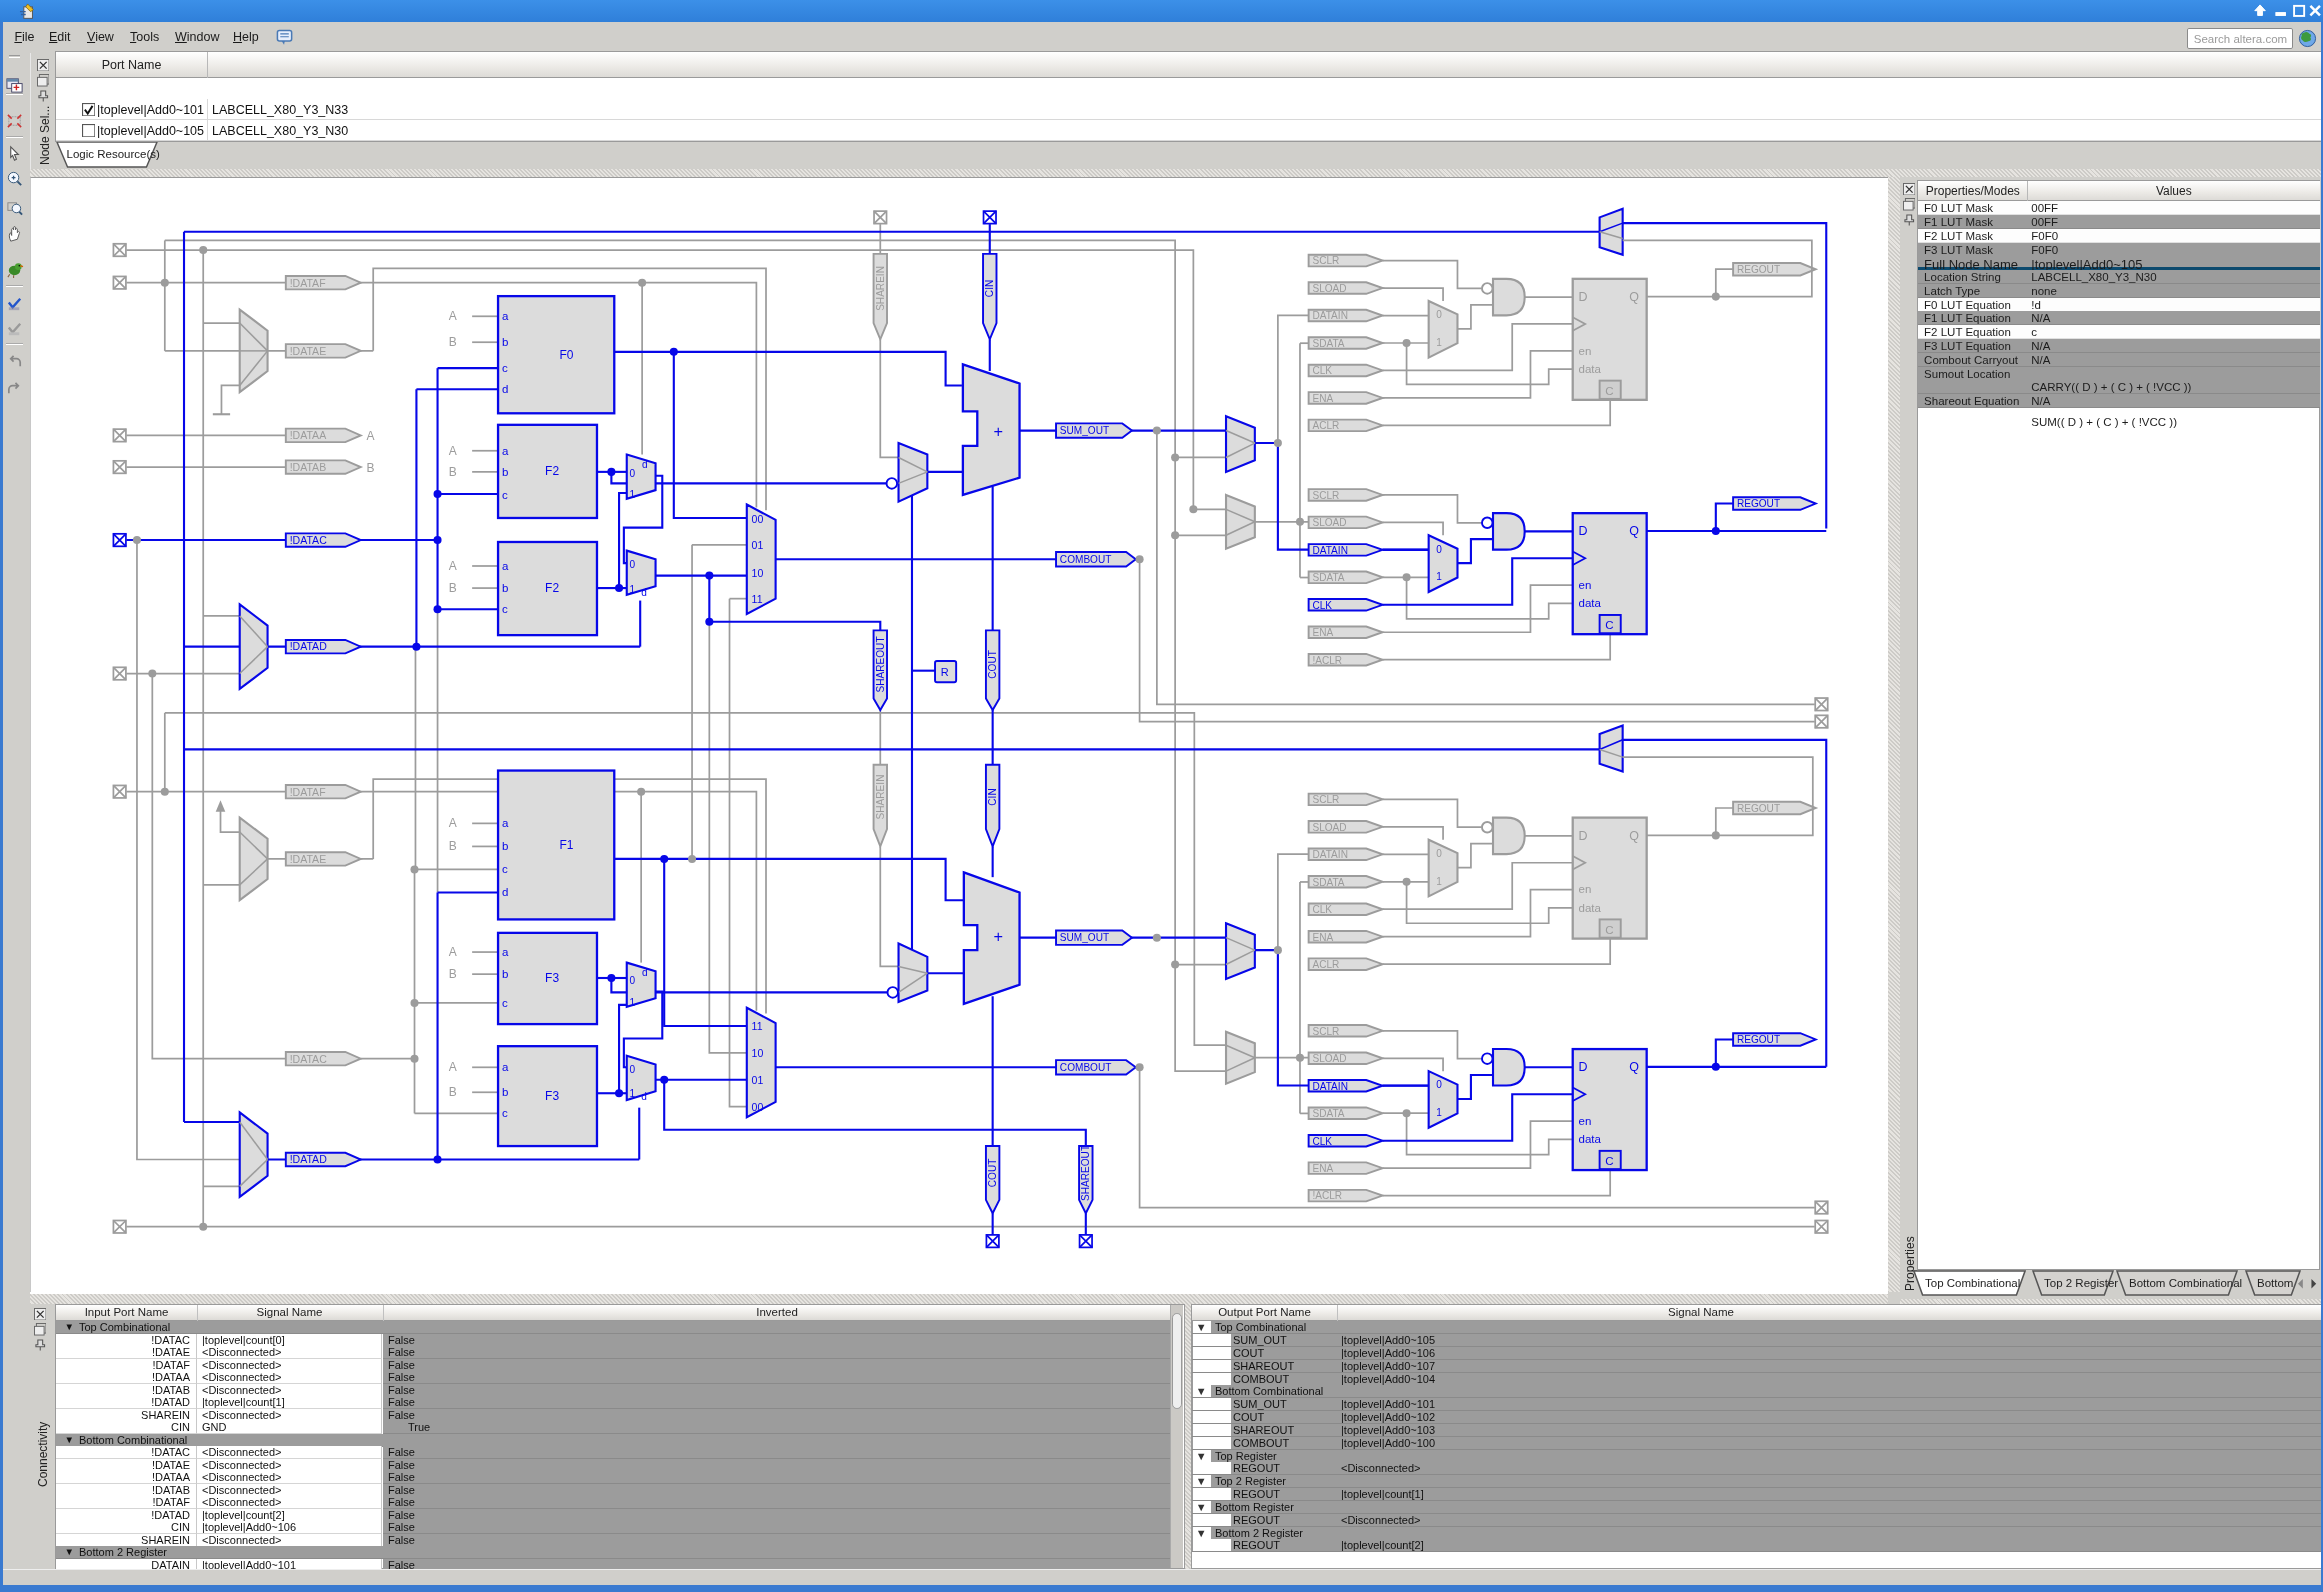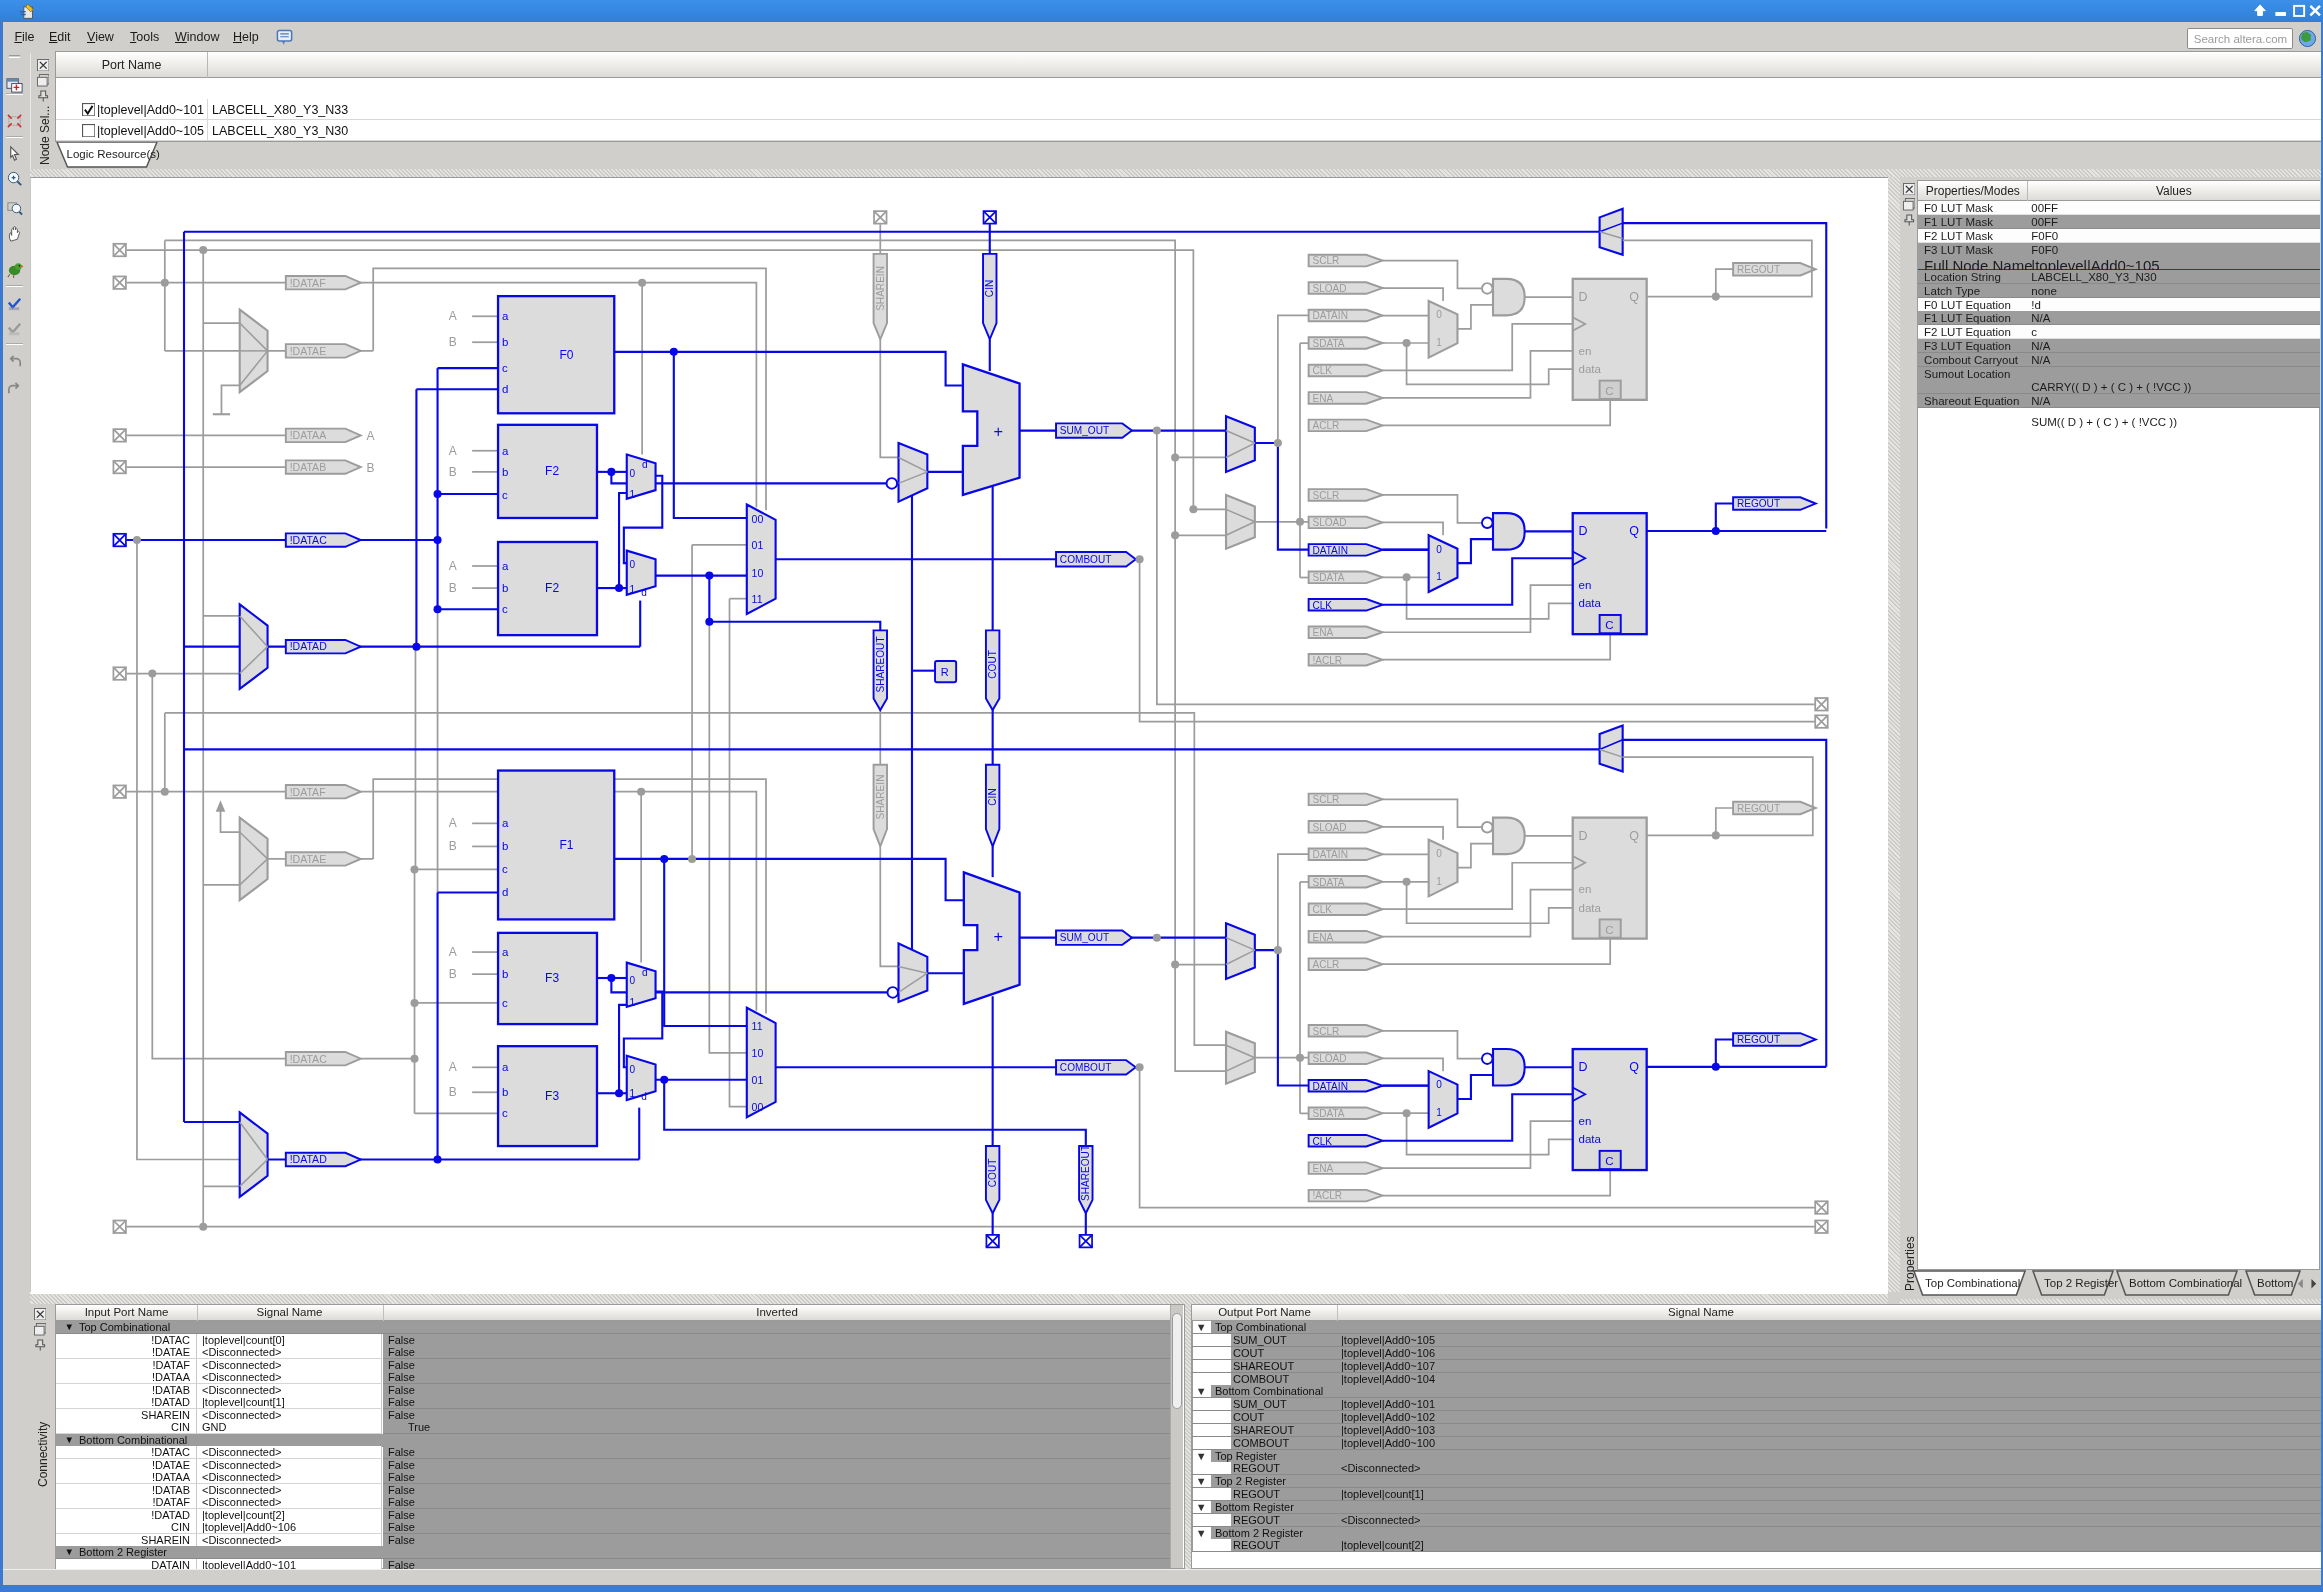--- a/index.html
+++ b/index.html
@@ -746,21 +746,21 @@
         <span class="abs" style="left:113px;top:1px;">00FF</span>
       </div>
       <div class="abs" style="left:0;top:48px;width:402px;height:13.8px;background:#fdfdfd;border-bottom:1px solid #e0e0e0;font-size:11.5px;color:#1c1c1c;">
         <span class="abs" style="left:5.8px;top:1px;">F2 LUT Mask</span>
         <span class="abs" style="left:113px;top:1px;">F0F0</span>
       </div>
       <div class="abs" style="left:0;top:62px;width:402px;height:13.8px;background:#9c9c9c;border-bottom:1px solid #8a8a8a;font-size:11.5px;color:#1c1c1c;">
         <span class="abs" style="left:5.8px;top:1px;">F3 LUT Mask</span>
         <span class="abs" style="left:113px;top:1px;">F0F0</span>
       </div>
-      <div class="abs" style="left:0;top:75px;width:402px;height:13.8px;background:#9c9c9c;border-bottom:1px solid #0c4a6e;font-size:15px;color:#1c1c1c;">
+      <div class="abs" style="left:0;top:75px;width:402px;height:13.8px;background:#9c9c9c;border-bottom:3px solid #0c4a6e;font-size:13px;color:#1c1c1c;">
         <span class="abs" style="left:5.8px;top:1px;">Full Node Name</span>
         <span class="abs" style="left:113px;top:1px;">|toplevel|Add0~105</span>
       </div>
       <div class="abs" style="left:0;top:89px;width:402px;height:13.8px;background:#9c9c9c;border-bottom:1px solid #8a8a8a;font-size:11.5px;color:#1c1c1c;">
         <span class="abs" style="left:5.8px;top:1px;">Location String</span>
         <span class="abs" style="left:113px;top:1px;">LABCELL_X80_Y3_N30</span>
       </div>
       <div class="abs" style="left:0;top:103px;width:402px;height:13.8px;background:#9c9c9c;border-bottom:1px solid #8a8a8a;font-size:11.5px;color:#1c1c1c;">
         <span class="abs" style="left:5.8px;top:1px;">Latch Type</span>
         <span class="abs" style="left:113px;top:1px;">none</span>

